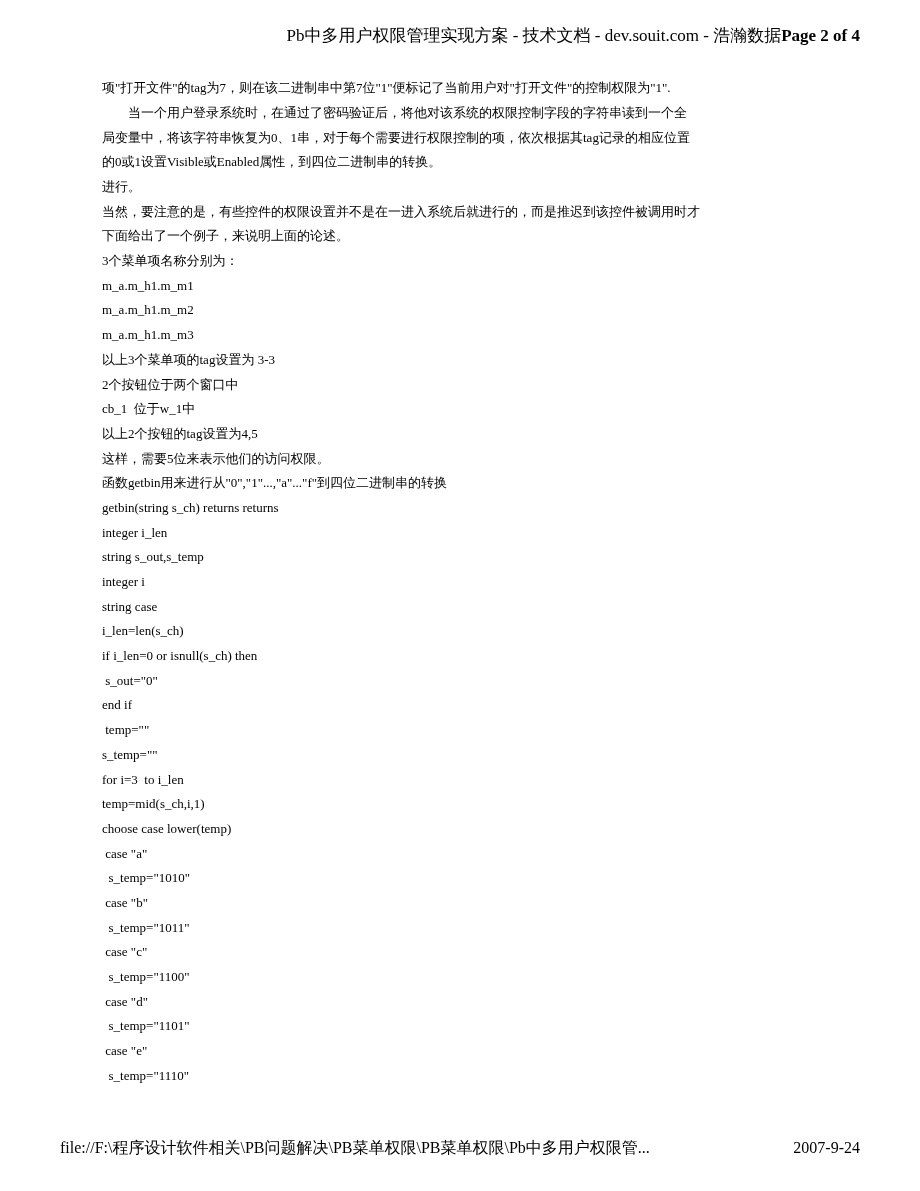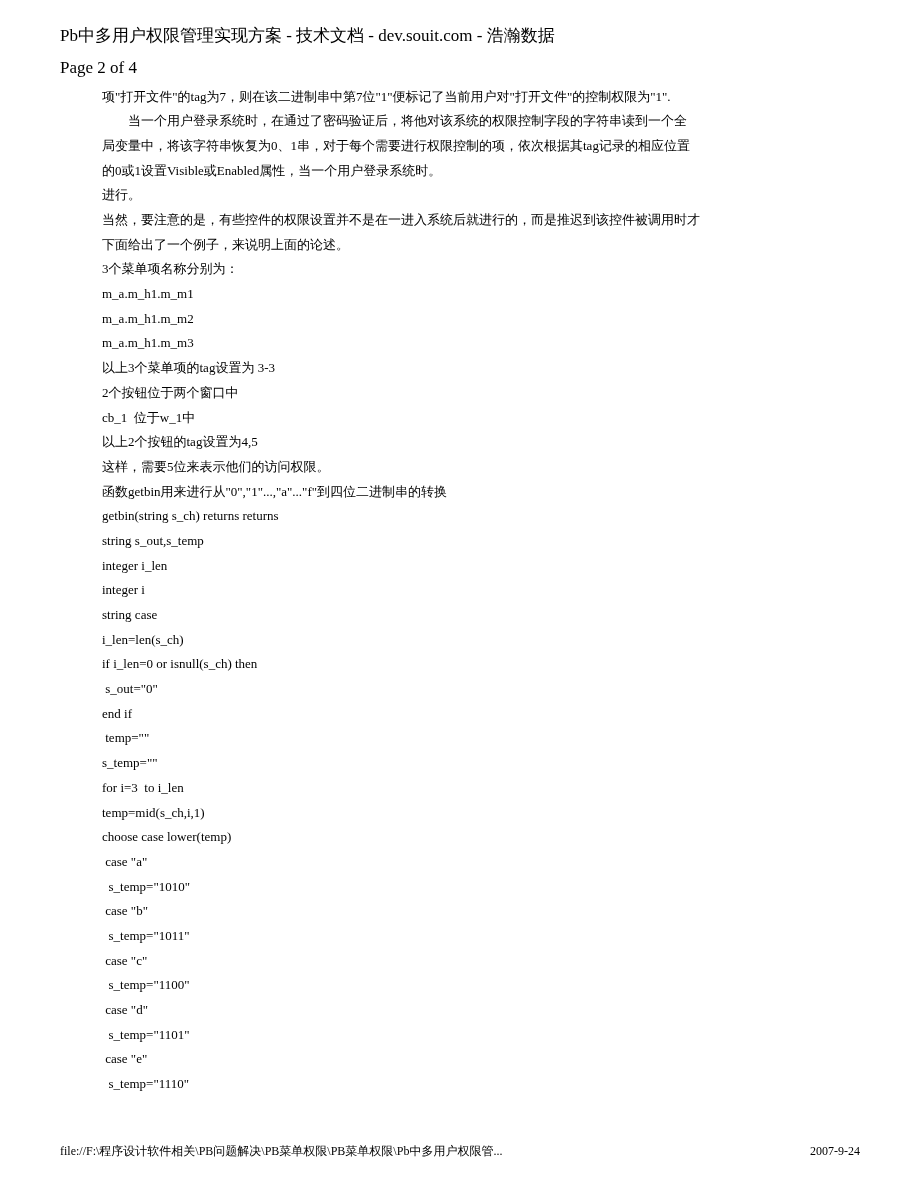--- a/index.html
+++ b/index.html
@@ -14,86 +14,87 @@
   .page {
     width: 920px;
     min-height: 1191px;
     margin: 0 auto;
     position: relative;
     box-sizing: border-box;
     padding: 20px 60px 60px 60px;
   }
   .header {
     display: flex;
-    justify-content: space-between;
+    justify-content: flex-end;
     align-items: baseline;
     font-family: "SimSun", "宋体", "Times New Roman", serif;
     font-size: 17px;
-    flex-direction: column;
+    margin-bottom: 24px;
   }
   .header .title {
     white-space: nowrap;
   }
   .header .pageno {
     white-space: nowrap;
     font-family: "SimSun", "宋体", "Times New Roman", serif;
     font-size: 17px;
+    font-weight: bold;
   }
   .body {
     padding-left: 42px;
     padding-right: 10px;
   }
   .body p {
     margin: 0;
     white-space: pre-wrap;
     word-break: break-all;
     font-size: 13px;
   }
   .footer {
     position: absolute;
     bottom: 28px;
     left: 60px;
     right: 60px;
     display: flex;
     justify-content: space-between;
     font-family: "SimSun", "宋体", "Times New Roman", serif;
-    font-size: 12px;
+    font-size: 16px;
     align-items: flex-end;
   }
 </style>
 </head>
 <body>
 
 <div class="page">
   <div class="header">
     <span class="title">Pb中多用户权限管理实现方案  - 技术文档  - dev.souit.com - 浩瀚数据</span>
     <span class="pageno">Page 2 of 4</span>
   </div>
 
   <div class="body" id="body-lines">
       <p>项"打开文件"的tag为7，则在该二进制串中第7位"1"便标记了当前用户对"打开文件"的控制权限为"1".</p>
       <p>        当一个用户登录系统时，在通过了密码验证后，将他对该系统的权限控制字段的字符串读到一个全</p>
       <p>局变量中，将该字符串恢复为0、1串，对于每个需要进行权限控制的项，依次根据其tag记录的相应位置</p>
-      <p>的0或1设置Visible或Enabled属性，当一个用户登录系统时。</p>
+      <p>的0或1设置Visible或Enabled属性，到四位二进制串的转换。</p>
       <p>进行。</p>
       <p>当然，要注意的是，有些控件的权限设置并不是在一进入系统后就进行的，而是推迟到该控件被调用时才</p>
       <p>下面给出了一个例子，来说明上面的论述。</p>
       <p>3个菜单项名称分别为：</p>
       <p>m_a.m_h1.m_m1</p>
       <p>m_a.m_h1.m_m2</p>
       <p>m_a.m_h1.m_m3</p>
       <p>以上3个菜单项的tag设置为 3-3</p>
       <p>2个按钮位于两个窗口中</p>
       <p>cb_1  位于w_1中</p>
       <p>以上2个按钮的tag设置为4,5</p>
       <p>这样，需要5位来表示他们的访问权限。</p>
       <p>函数getbin用来进行从"0","1"...,"a"..."f"到四位二进制串的转换</p>
       <p>getbin(string s_ch) returns returns</p>
+      <p>integer i_len</p>
       <p>string s_out,s_temp</p>
-      <p>integer i_len</p>
       <p>integer i</p>
       <p>string case</p>
       <p>i_len=len(s_ch)</p>
       <p>if i_len=0 or isnull(s_ch) then</p>
       <p> s_out="0"</p>
       <p>end if</p>
       <p> temp=""</p>
       <p>s_temp=""</p>
       <p>for i=3  to i_len</p>
       <p>temp=mid(s_ch,i,1)</p>

